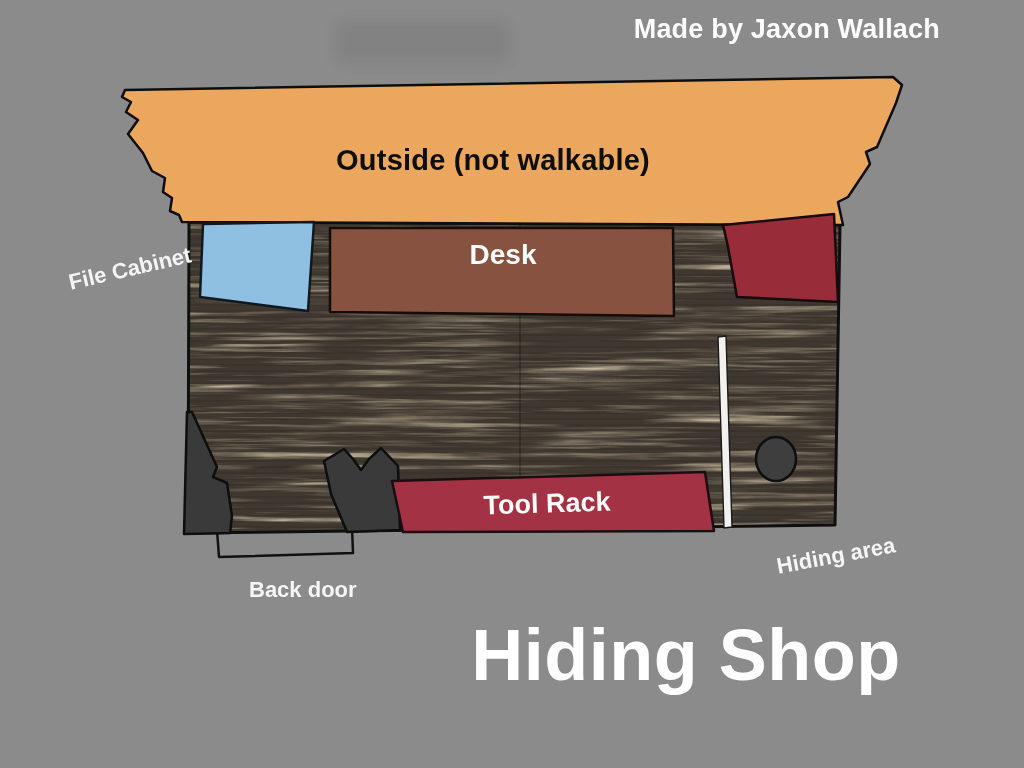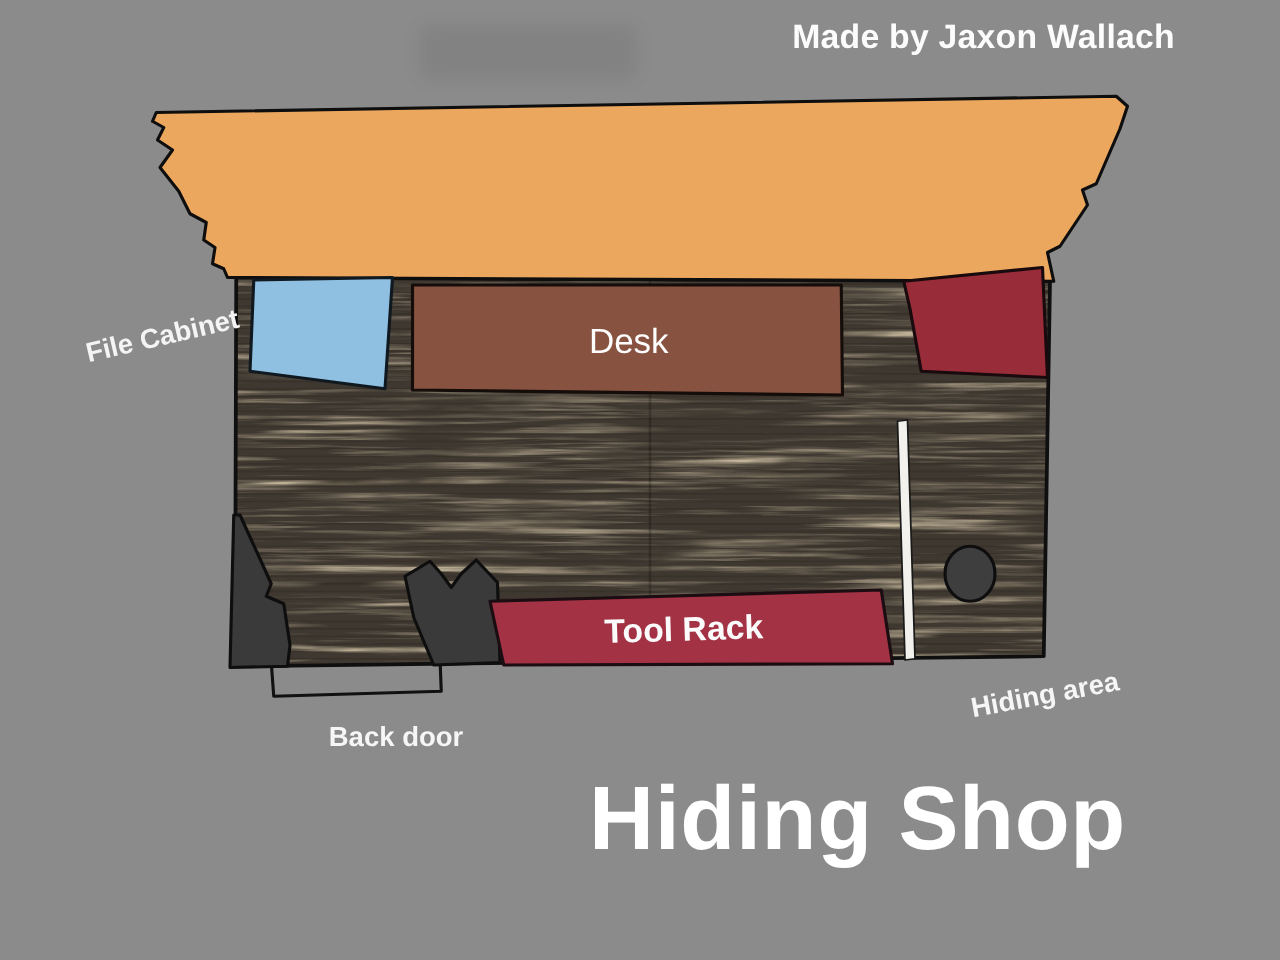--- a/index.html
+++ b/index.html
@@ -13,33 +13,33 @@
   svg.map{position:absolute;left:0;top:0;}
   .lbl{position:absolute;white-space:nowrap;}
   .lbl-credit{
     right:84px;top:14px;font-size:27px;font-weight:600;color:#FCFCFC;letter-spacing:.2px;
   }
   .lbl-outside{
     left:493px;top:160px;transform:translate(-50%,-50%);
     font-size:29px;font-weight:600;color:#0E0E0E;letter-spacing:.2px;
   }
   .lbl-desk{
-    left:503px;top:273px;transform:translate(-50%,-50%);
-    font-size:28px;font-weight:400;color:#FDFDFD;
+    left:503px;top:255px;transform:translate(-50%,-50%);
+    font-size:28px;font-weight:700;color:#FDFDFD;
   }
   .lbl-filecab{
     left:130px;top:269px;transform:translate(-50%,-50%) rotate(-13deg);
     font-size:22px;font-weight:600;color:#F4F4F4;
   }
   .lbl-toolrack{
     left:547px;top:504px;transform:translate(-50%,-50%) rotate(-1.8deg);
     font-size:27px;font-weight:600;color:#FBFBFB;
   }
   .lbl-backdoor{
-    left:249px;top:577px;font-size:22px;font-weight:600;color:#F6F6F6;margin-left:14px;
+    left:249px;top:577px;font-size:22px;font-weight:600;color:#F6F6F6;
   }
   .lbl-hiding{
     left:836px;top:556px;transform:translate(-50%,-50%) rotate(-10.5deg);
     font-size:22px;font-weight:600;color:#F6F6F6;
   }
   .lbl-title{
     left:686px;top:614px;transform:translateX(-50%);
     font-size:72px;font-weight:600;color:#FFFFFF;letter-spacing:.5px;
   }
   .smudge{
@@ -98,20 +98,21 @@
     <polygon points="723,225 834,214 838,302 737,297 728,247" stroke="#190A0D" stroke-width="2.5" stroke-linejoin="round" fill="#982C39"></polygon>
 
     <polygon points="392,481 705,472 714,531 403,532" stroke="#1C0D12" stroke-width="2.5" stroke-linejoin="round" fill="#A43245"></polygon>
 
     <polygon points="718,337 726,336 732,527 724,528" stroke="#1A1A1A" stroke-width="1.4" stroke-linejoin="round" fill="#F3F1ED"></polygon>
 
     <ellipse cx="776" cy="459" rx="20" ry="22" stroke="#0E0E0E" stroke-width="2.5" fill="#3E3E3E"></ellipse>
   </svg>
 
   <div class="lbl lbl-credit">Made by Jaxon Wallach</div>
+  <div class="lbl lbl-outside">Outside (not walkable)</div>
   <div class="lbl lbl-filecab">File Cabinet</div>
   <div class="lbl lbl-desk">Desk</div>
   <div class="lbl lbl-toolrack">Tool Rack</div>
   <div class="lbl lbl-backdoor">Back door</div>
   <div class="lbl lbl-hiding">Hiding area</div>
   <div class="lbl lbl-title">Hiding Shop</div>
 
 </div>
 
 </body></html>

